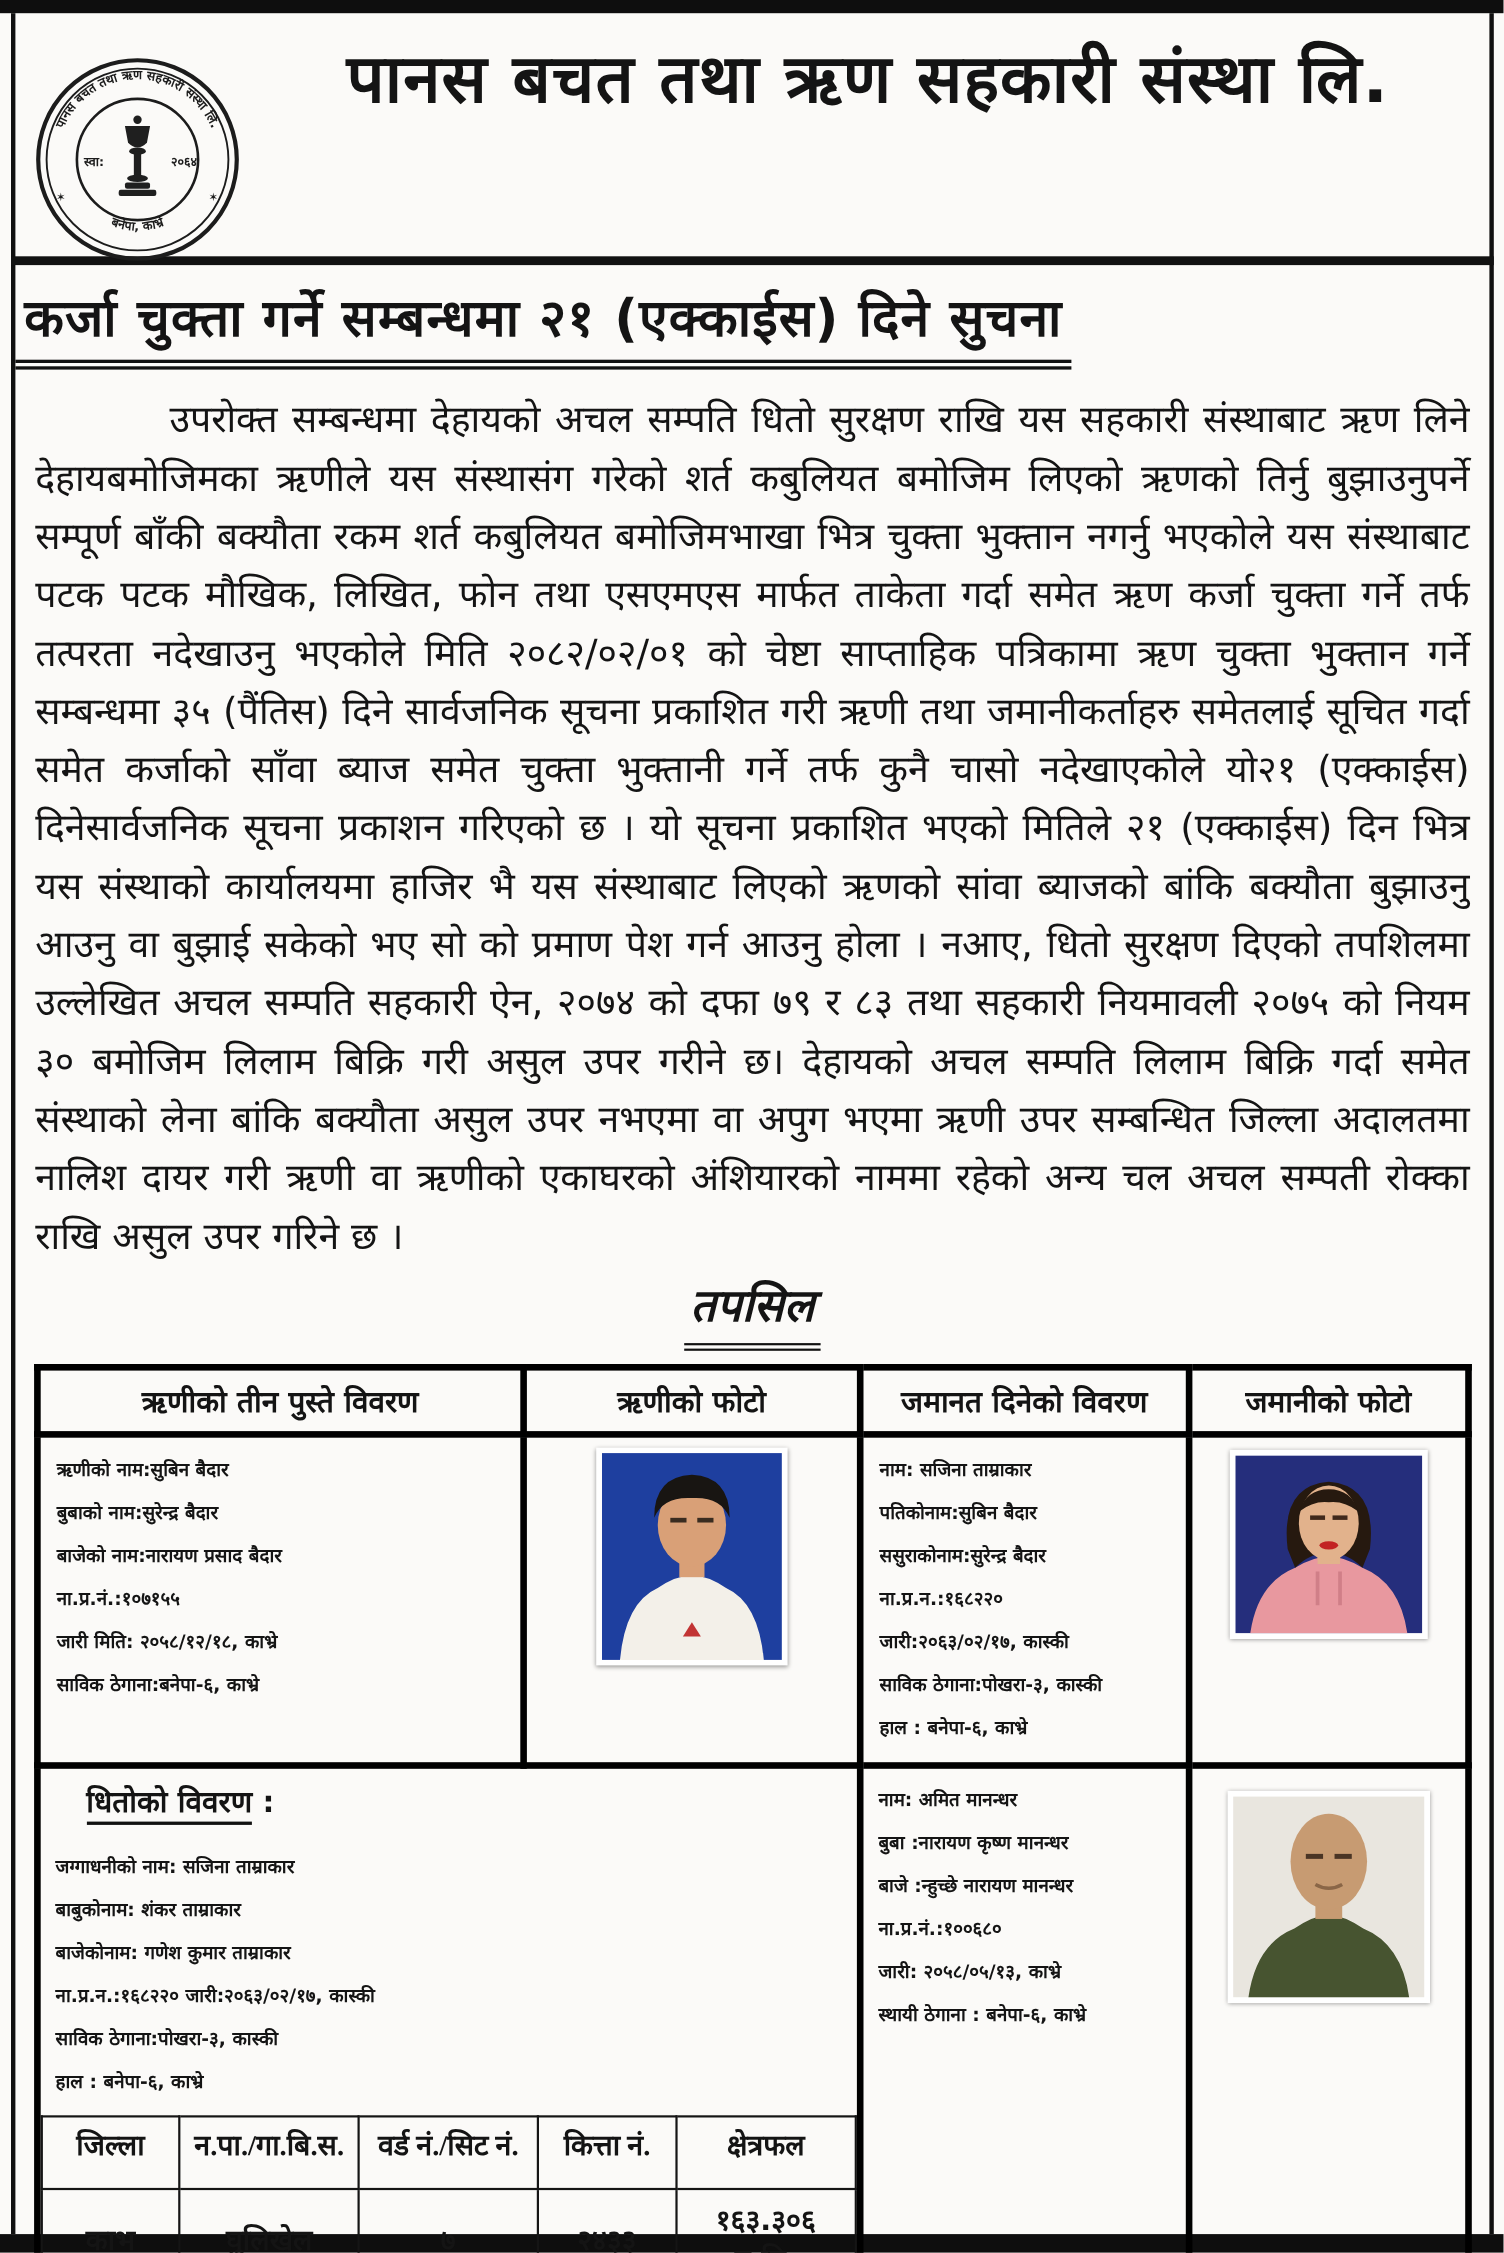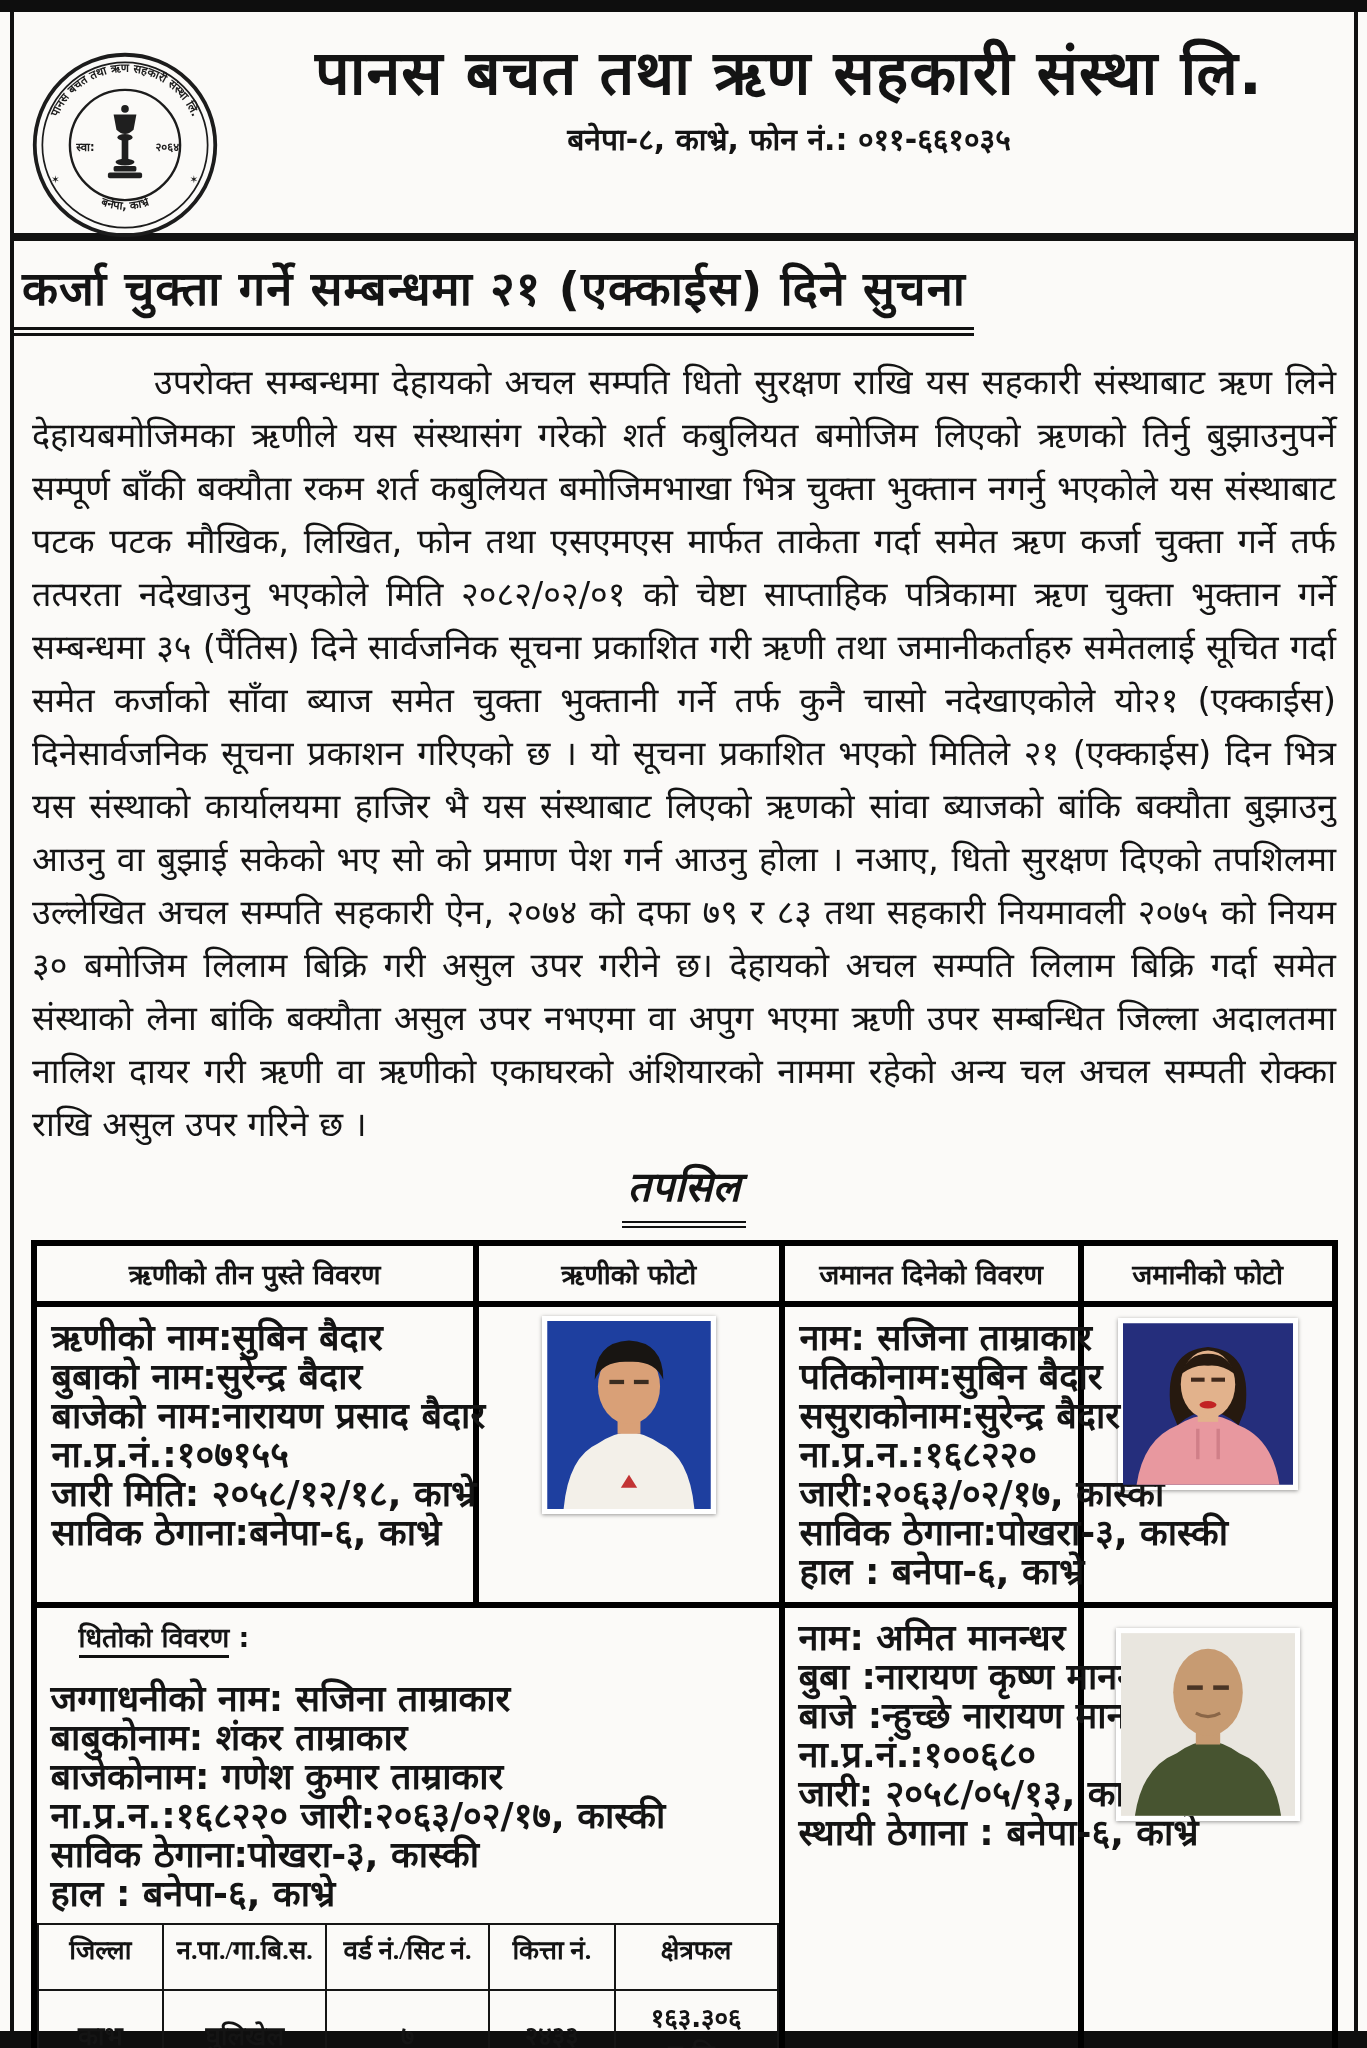--- a/index.html
+++ b/index.html
@@ -46,21 +46,21 @@
   }
 
   
   table.main{
     width:1307px;margin:12px auto 0 auto;border-collapse:collapse;
     border:3px solid #151515;table-layout:fixed;
   }
   table.main th,table.main td{border:6px solid #000000;vertical-align:top;}
   table.main th{font-size:27px;font-weight:800;text-align:center;padding:9px 4px;height:34px;}
   .cell-pad{padding:10px 14px;}
-  .dl{font-size:36px;font-weight:700;line-height:39px;white-space:nowrap;}
+  .dl{font-size:17px;font-weight:700;line-height:39px;white-space:nowrap;}
   td.row1{height:278px;}
   td.row2{height:366px;padding:0;}
   .cellflex{display:flex;flex-direction:column;height:100%;}
   .coll-head{font-size:27px;font-weight:800;margin-bottom:24px;margin-left:28px;}
   .coll-head u{text-decoration:none;border-bottom:3px solid #111;padding-bottom:2px;}
 
   
   .photo{background:#fff;padding:5px;box-shadow:0 1px 4px rgba(0,0,0,.4);font-size:0;line-height:0;}
   .photo svg{display:block;}
   .ph-borrower{width:164px;margin:8px auto 0 auto;}
@@ -112,21 +112,20 @@
           <ellipse cx="100" cy="92" rx="8" ry="3.5"></ellipse>
           <rect x="96.5" y="92" width="7" height="24"></rect>
           <ellipse cx="100" cy="118" rx="10" ry="3.5"></ellipse>
           <rect x="88" y="122" width="24" height="6" rx="2"></rect>
           <rect x="82" y="129" width="36" height="6" rx="2"></rect>
         </g>
       </svg>
     </div>
     <div class="head-text">
       <div class="org-name">पानस बचत तथा ऋण सहकारी संस्था लि.</div>
-      <div class="org-addr">बनेपा-८, काभ्रे, फोन नं.: ०११-६६१०३५</div>
     </div>
   </div>
 
   <div class="hr-divider"></div>
 
   <div class="notice-title">
     <span>कर्जा चुक्ता गर्ने सम्बन्धमा २१ (एक्काईस) दिने सुचना</span>
   </div>
 
   <div class="body-text">उपरोक्त सम्बन्धमा देहायको अचल सम्पति धितो सुरक्षण राखि यस सहकारी संस्थाबाट ऋण लिने देहायबमोजिमका ऋणीले यस संस्थासंग गरेको शर्त कबुलियत बमोजिम लिएको ऋणको तिर्नु बुझाउनुपर्ने सम्पूर्ण बाँकी बक्यौता रकम शर्त कबुलियत बमोजिमभाखा भित्र चुक्ता भुक्तान नगर्नु भएकोले यस संस्थाबाट पटक पटक मौखिक, लिखित, फोन तथा एसएमएस मार्फत ताकेता गर्दा समेत ऋण कर्जा चुक्ता गर्ने तर्फ तत्परता नदेखाउनु भएकोले मिति २०८२/०२/०१ को चेष्टा साप्ताहिक पत्रिकामा ऋण चुक्ता भुक्तान गर्ने सम्बन्धमा ३५ (पैंतिस) दिने सार्वजनिक सूचना प्रकाशित गरी ऋणी तथा जमानीकर्ताहरु समेतलाई सूचित गर्दा समेत कर्जाको साँवा ब्याज समेत चुक्ता भुक्तानी गर्ने तर्फ कुनै चासो नदेखाएकोले यो२१ (एक्काईस) दिनेसार्वजनिक सूचना प्रकाशन गरिएको छ । यो सूचना प्रकाशित भएको मितिले २१ (एक्काईस) दिन भित्र यस संस्थाको कार्यालयमा हाजिर भै यस संस्थाबाट लिएको ऋणको सांवा ब्याजको बांकि बक्यौता बुझाउनु आउनु वा बुझाई सकेको भए सो को प्रमाण पेश गर्न आउनु होला । नआए, धितो सुरक्षण दिएको तपशिलमा उल्लेखित अचल सम्पति सहकारी ऐन, २०७४ को दफा ७९ र ८३ तथा सहकारी नियमावली २०७५ को नियम ३० बमोजिम लिलाम बिक्रि गरी असुल उपर गरीने छ। देहायको अचल सम्पति लिलाम बिक्रि गर्दा समेत संस्थाको लेना बांकि बक्यौता असुल उपर नभएमा वा अपुग भएमा ऋणी उपर सम्बन्धित जिल्ला अदालतमा नालिश दायर गरी ऋणी वा ऋणीको एकाघरको अंशियारको नाममा रहेको अन्य चल अचल सम्पती रोक्का राखि असुल उपर गरिने छ ।</div>

